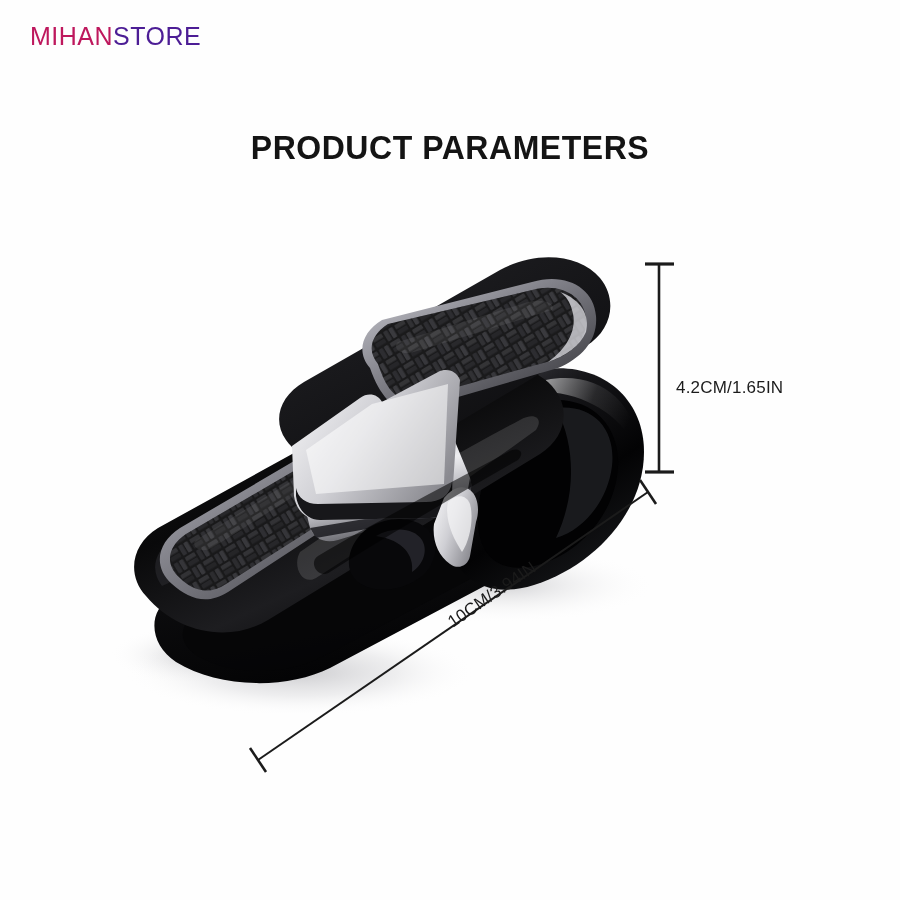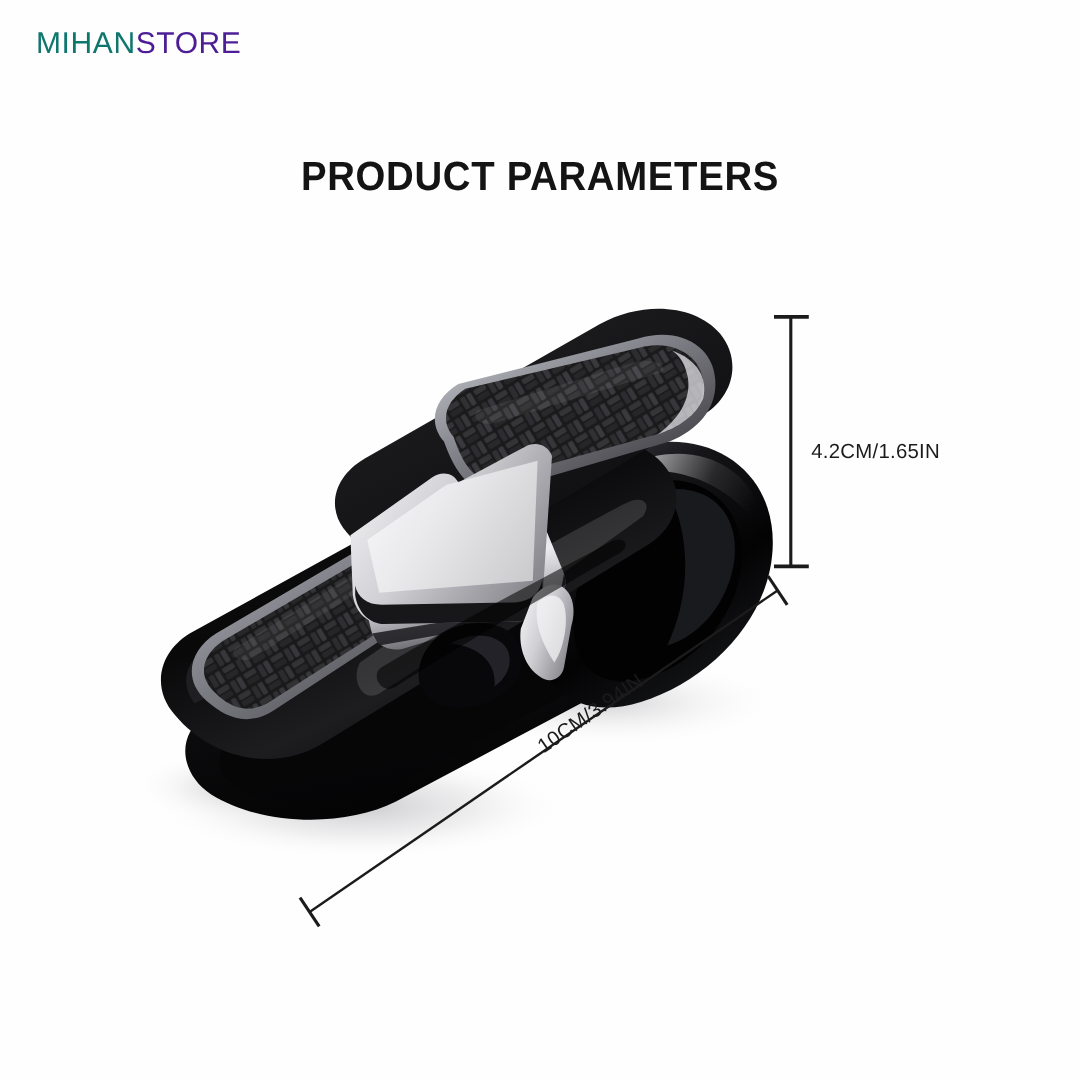--- a/index.html
+++ b/index.html
@@ -23,21 +23,21 @@
   #brand {
     position: absolute;
     left: 30px;
     top: 24px;
     font-size: 25px;
     font-weight: 400;
     letter-spacing: 0.5px;
     white-space: nowrap;
     line-height: 1;
   }
-  #brand .mihan { color: #0f766e; }
+  #brand .mihan { color: #be185d; }
   #brand .store { color: #4c1d95; }
 
   
   #heading {
     position: absolute;
     left: 0;
     top: 128px;
     width: 900px;
     text-align: center;
     font-size: 34px;
@@ -61,21 +61,21 @@
   
   .dim-label {
     position: absolute;
     font-size: 17px;
     color: #1b1b1b;
     white-space: nowrap;
     letter-spacing: 0.2px;
   }
   #dim-height-label {
     left: 676px;
-    top: 367px;
+    top: 378px;
   }
   #dim-length-label {
     left: 450px;
     top: 614px;
     transform: rotate(-34.5deg);
     transform-origin: 0 50%;
   }
 </style>
 </head>
 <body>

